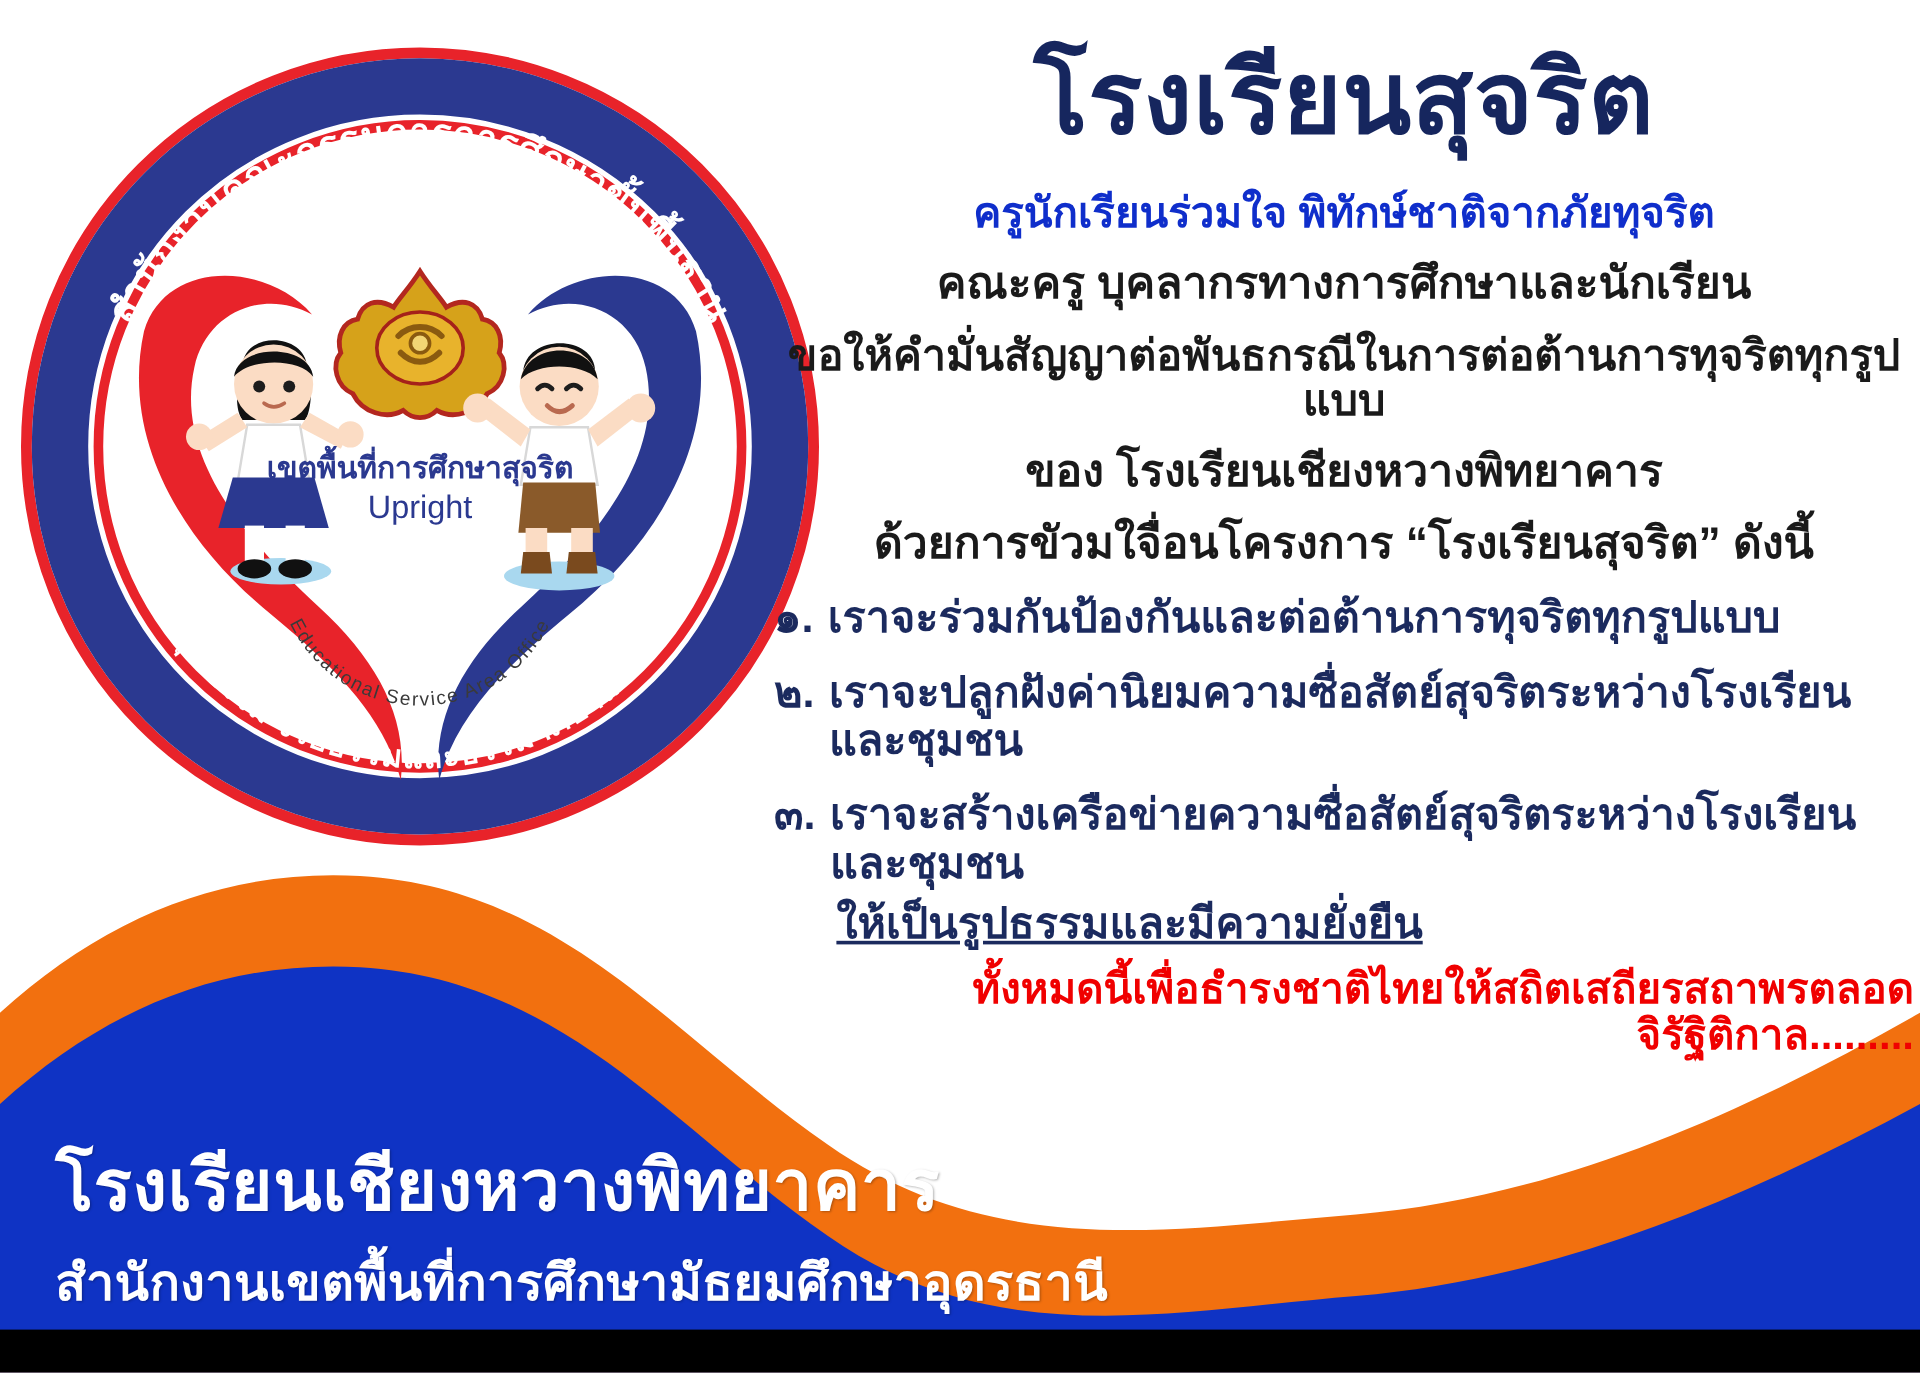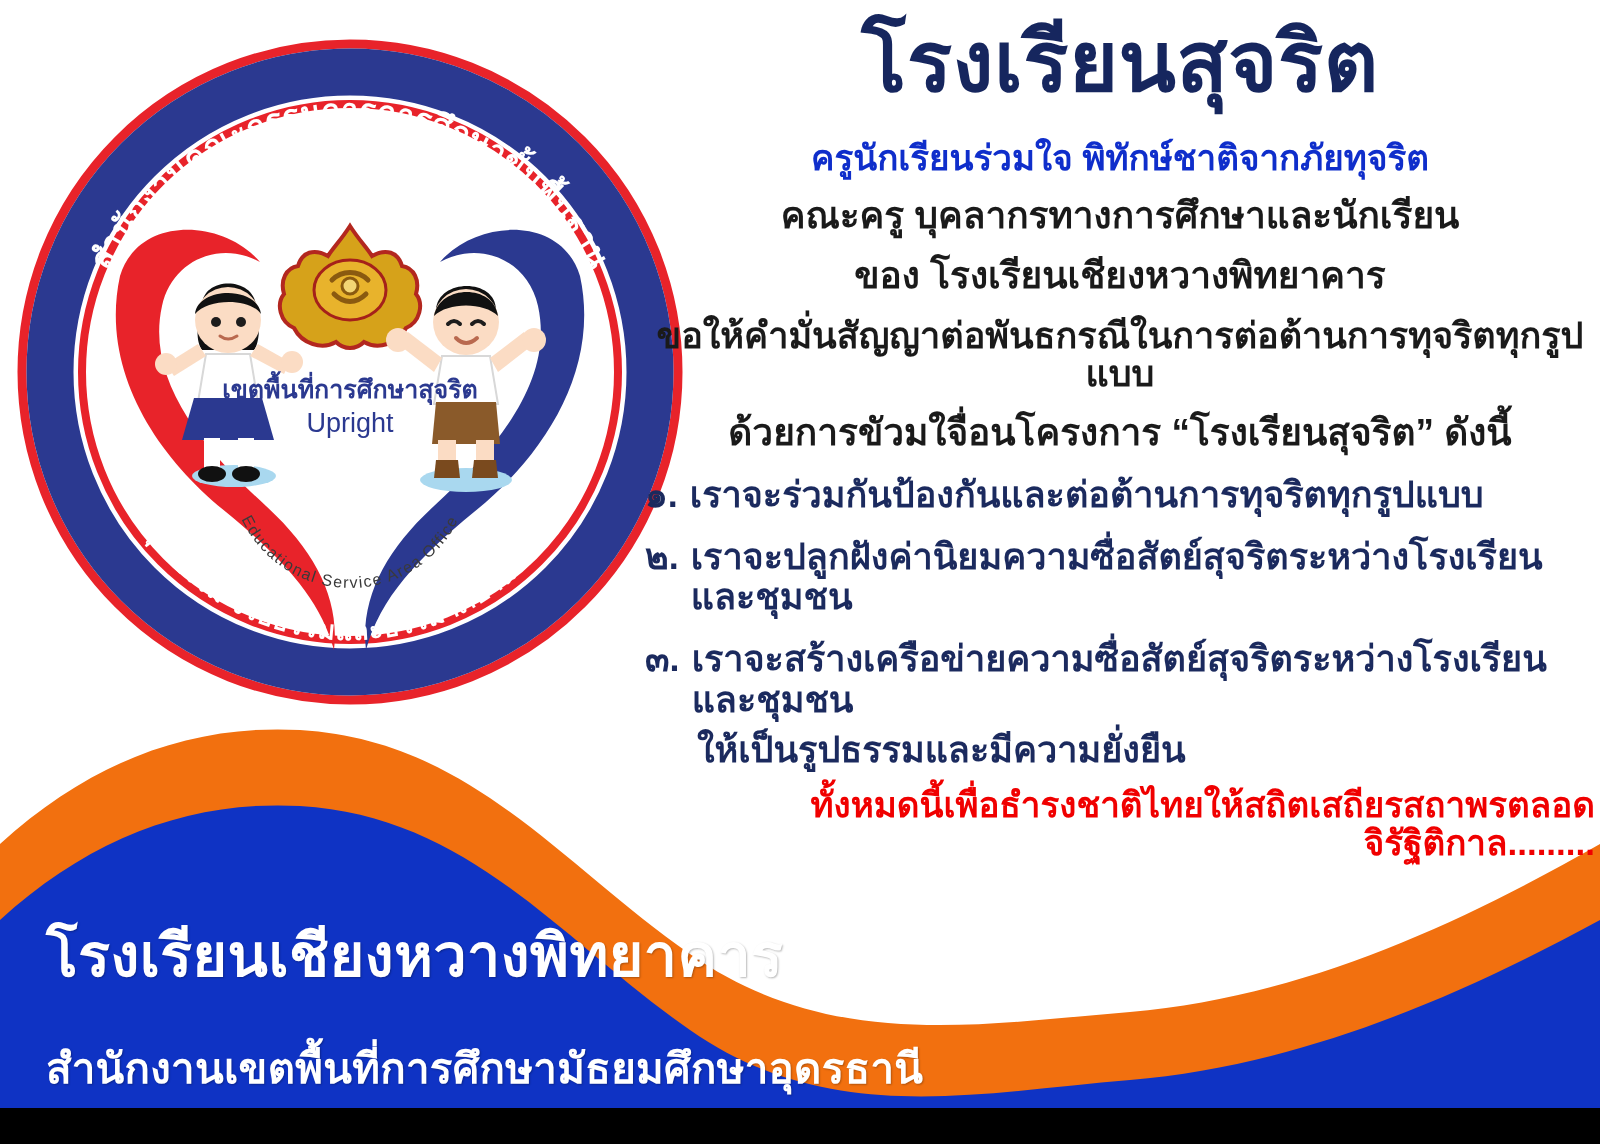--- a/index.html
+++ b/index.html
@@ -55,42 +55,42 @@
     line-height: 1.12;
     letter-spacing: 0.5px;
     text-shadow: 1px 1px 2px rgba(0,0,0,.28);
     white-space: nowrap;
   }
   .banner-line2 {
     color: #ffffff;
     font-size: 42px;
     font-weight: 700;
     line-height: 1.12;
-    margin-top: 56px;
+    margin-top: 24px;
     letter-spacing: 0.3px;
     text-shadow: 1px 1px 2px rgba(0,0,0,.28);
     white-space: nowrap;
   }
 
   
   .emblem {
     position: absolute;
     left: 14px;
     top: 38px;
     width: 672px;
     height: 668px;
     z-index: 4;
   }
   .emblem svg { display: block; width: 100%; height: 100%; }
 
   
   .content {
     position: absolute;
     left: 645px;
-    top: 4px;
+    top: 24px;
     width: 950px;
     z-index: 5;
     text-align: center;
   }
 
   .title-main {
     font-size: 84px;
     font-weight: 700;
     color: #16265e;
     line-height: 1.02;
@@ -138,20 +138,21 @@
   }
   .pledge-num { flex: 0 0 auto; }
   .pledge-text { flex: 1 1 auto; }
   .pledge-cont {
     font-size: 36px;
     font-weight: 700;
     color: #1b2a5e;
     line-height: 1.12;
     margin: -12px 0 0 52px;
     text-align: left;
+    text-decoration: underline;
   }
 
   .closing {
     font-size: 35px;
     font-weight: 700;
     color: #f00000;
     line-height: 1.08;
     margin: 16px 0 0 0;
     text-align: right;
   }
@@ -267,22 +268,22 @@
       </text>
     </svg>
   </div>
 
   <div class="content">
 
     <h1 class="title-main">โรงเรียนสุจริต</h1>
     <p class="tagline">ครูนักเรียนร่วมใจ   พิทักษ์ชาติจากภัยทุจริต</p>
 
     <p class="body-line">คณะครู บุคลากรทางการศึกษาและนักเรียน</p>
+    <p class="body-line wide">ขอให้คำมั่นสัญญาต่อพันธกรณีในการต่อต้านการทุจริตทุกรูปแบบ</p>
     <p class="body-line">ของ   โรงเรียนเชียงหวางพิทยาคาร</p>
-    <p class="body-line wide">ขอให้คำมั่นสัญญาต่อพันธกรณีในการต่อต้านการทุจริตทุกรูปแบบ</p>
     <p class="body-line">ด้วยการขัวมใจื่อนโครงการ  “โรงเรียนสุจริต” ดังนี้</p>
 
     <ul class="pledge-list">
       <li class="pledge-item">
         <span class="pledge-num">๑.</span>
         <span class="pledge-text">เราจะร่วมกันป้องกันและต่อต้านการทุจริตทุกรูปแบบ</span>
       </li>
       <li class="pledge-item">
         <span class="pledge-num">๒.</span>
         <span class="pledge-text">เราจะปลูกฝังค่านิยมความซื่อสัตย์สุจริตระหว่างโรงเรียนและชุมชน</span>

